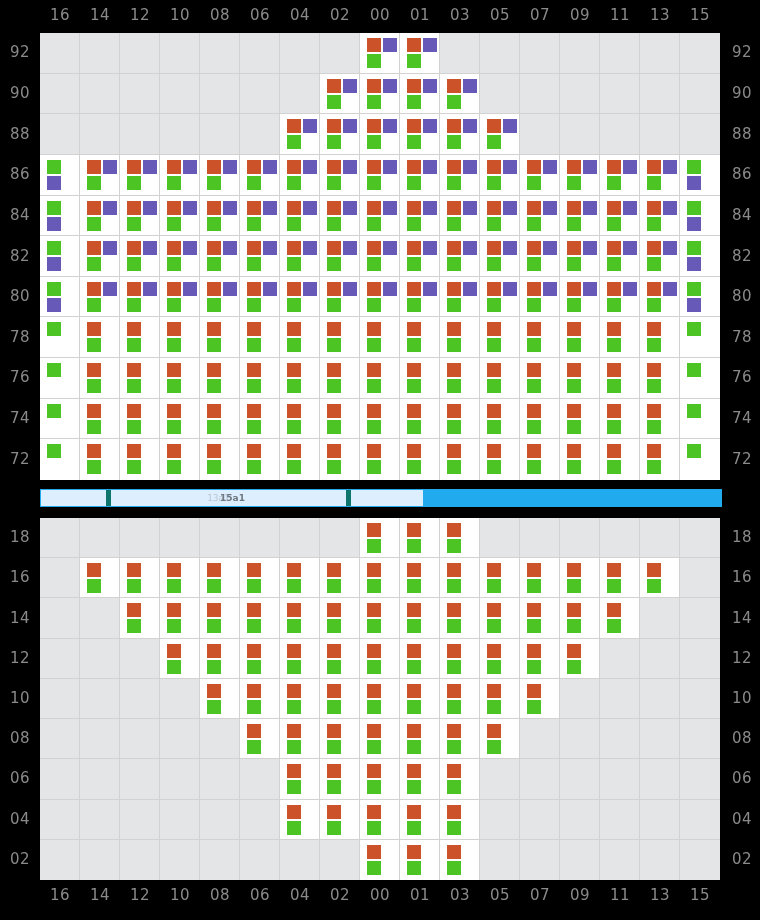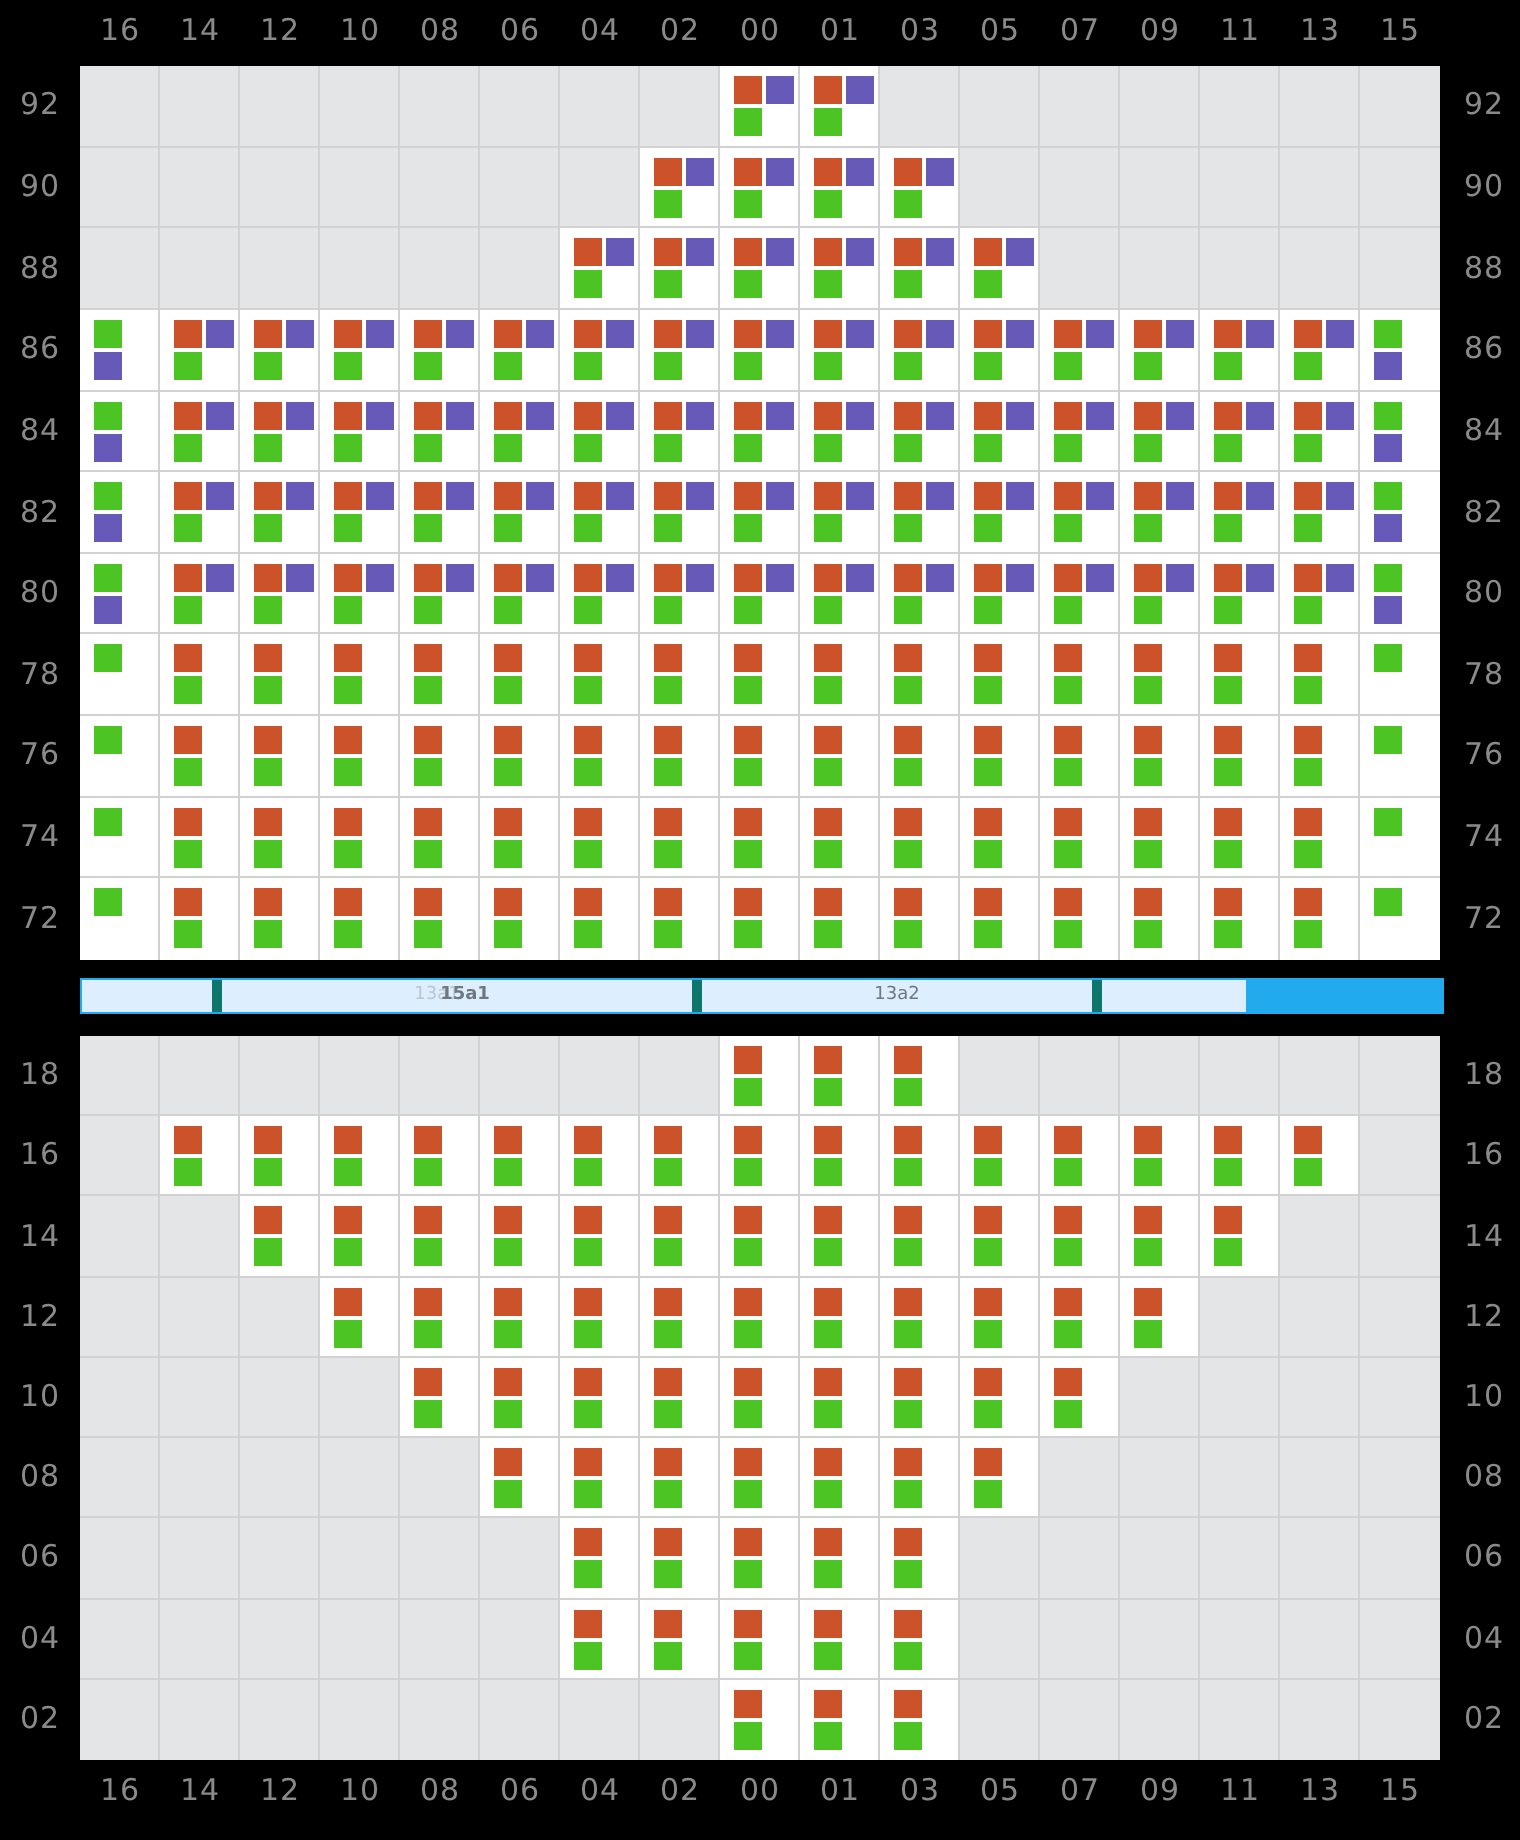--- a/index.html
+++ b/index.html
@@ -1159,23 +1159,20 @@
       <div class="axis-label row-label" style="left: 722px; top: 411.045px;">74</div>
       <div class="axis-label row-label" style="left: 722px; top: 451.682px;">72</div>
     </div>
 
   <div id="separator" style="left: 40px; top: 489px; width: 682px; height: 18px;">
       <div class="seg" style="width: 70px; flex: 0 0 70px;"></div>
       <div class="seg" style="width: 240px; flex: 0 0 240px;">
         <div class="seg-text ghost" style="transform: translateY(-50%) translateX(-10px);">13a1</div>
         <div class="seg-text" style="transform: translateY(-50%) translateX(4px); font-weight: bold;">15a1</div>
       </div>
-      <div class="seg" style="width: 200px; flex: 0 0 200px;">
-        <div class="seg-text">13a2</div>
-      </div>
       <div class="seg" style="width: 72px; flex: 0 0 72px;"></div>
     </div>
 
   <div id="bottom-row-axis-left">
       <div class="axis-label row-label" style="left: 0px; top: 530.111px;">18</div>
       <div class="axis-label row-label" style="left: 0px; top: 570.333px;">16</div>
       <div class="axis-label row-label" style="left: 0px; top: 610.556px;">14</div>
       <div class="axis-label row-label" style="left: 0px; top: 650.778px;">12</div>
       <div class="axis-label row-label" style="left: 0px; top: 691px;">10</div>
       <div class="axis-label row-label" style="left: 0px; top: 731.222px;">08</div>

